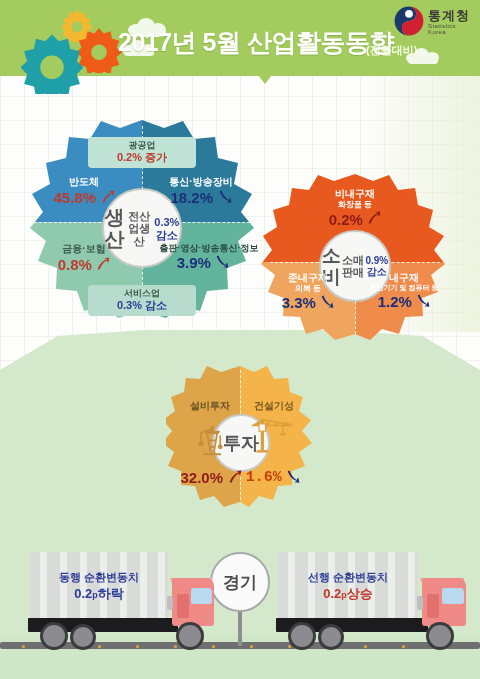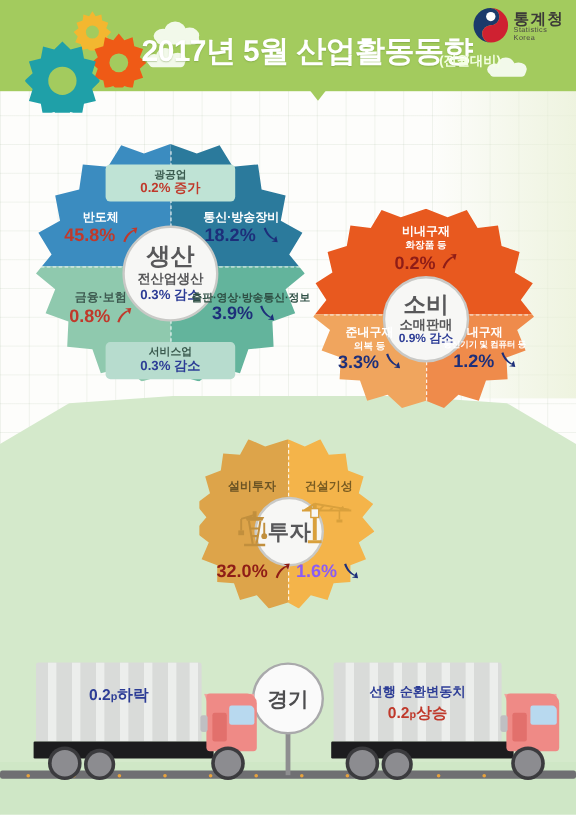--- a/index.html
+++ b/index.html
@@ -83,21 +83,21 @@
     position: absolute; left: 34px; top: 17px; color: #4a4845;
     font-size: 6px; letter-spacing: .4px;
   }
 
   
   .gear { position: absolute; }
 
   .hub {
     position: absolute; border-radius: 50%;
     background: #f7f7f5; border: 2px solid #c9c9c6;
-    display: flex; flex-direction: column; align-items: center; justify-content: center;
+    display: flex; flex-direction: row; align-items: center; justify-content: center;
     text-align: center; line-height: 1.12;
   }
   .hub-title { font-weight: bold; color: #58585a; }
   .hub-sub   { font-weight: bold; color: #58585a; }
   .hub-val   { font-weight: bold; }
 
   .lbl { position: absolute; text-align: center; line-height: 1.15; }
   .lbl .name { color: #ffffff; font-weight: bold; display: block; }
   .lbl .name2 { color: #ffffff; font-weight: bold; display: block; font-size: 8px; }
   .lbl .pct  { font-weight: bold; display: inline-block; vertical-align: middle; }
@@ -396,21 +396,21 @@
     </div>
     <svg class="site-icon" style="left:84px; top:50px;" width="46" height="46" viewBox="0 0 56 56">
       <path fill="#d9a03c" d="M13 8 h4 v36 h-4z"></path>
       <path stroke="#d9a03c" stroke-width="2" fill="none" d="M2 14 H52 M4 14 L15 7 M15 7 L50 13 M8 14 L12 10 M20 13 L24 9 M30 14 L34 10 M40 14 L44 10"></path>
       <rect x="11" y="12" width="8" height="9" fill="#f7f7f5" stroke="#d9a03c" stroke-width="1.4"></rect>
       <path stroke="#d9a03c" stroke-width="1.6" fill="none" d="M40 14 v9"></path>
       <path fill="#d9a03c" d="M37 23 h6 v3 h-6z"></path>
       <path fill="#d9a03c" d="M8 44 h14 v3 H8z"></path>
     </svg>
     <div class="lbl" style="left:76px; top:104px; width:62px;">
-      <span class="pct" style="font-size:15px; color:#8b5cf6;">1.6%</span>
+      <span class="pct" style="font-size:15px; color:#c2410c;font-family:Liberation Mono, monospace;">1.6%</span>
       <svg class="arrow" viewBox="0 0 24 24">
         <path fill="#1d2f7a" d="M3 2 C6 11 12 17 19 19 L14 21 L23 22 L21 13 L18 17 C13 14 8 8 6 1 Z"></path>
       </svg>
     </div>
   </div>
 
   <div class="road"></div>
   <div class="road-dots">
     <i style="left:22px"></i>
       <i style="left:60px"></i>
@@ -433,20 +433,21 @@
     <div class="t-box" style="left:6px; top:4px; width:138px; height:66px;">
       <span class="stripe" style="left:10px"></span>
         <span class="stripe" style="left:30px"></span>
       <span class="stripe" style="left:50px"></span>
         <span class="stripe" style="left:70px"></span>
       <span class="stripe" style="left:90px"></span>
         <span class="stripe" style="left:110px"></span>
       <span class="stripe" style="left:128px"></span>
     </div>
     <div class="t-label" style="left:10px; top:22px; width:130px;">
+      <span class="l1">동행 순환변동치</span>
       <span class="l2" style="color:#2d3d96;">
         <span>0.2</span><span class="sup">p</span><span>하락</span>
       </span>
     </div>
     <div class="t-chassis" style="left:4px; top:70px; width:150px; height:14px;"></div>
     <div class="t-roof" style="left:146px; top:30px; width:42px; height:11px; clip-path:polygon(0 0,100% 0,100% 100%,10% 100%);"></div>
     <div class="t-cab" style="left:148px; top:30px; width:42px; height:48px;"></div>
     <div class="t-window" style="left:167px; top:40px; width:21px; height:16px;"></div>
     <div class="t-cab-dark" style="left:153px; top:46px; width:12px; height:24px;"></div>
     <div class="t-mirror" style="left:143px; top:48px; width:6px; height:14px;"></div>

